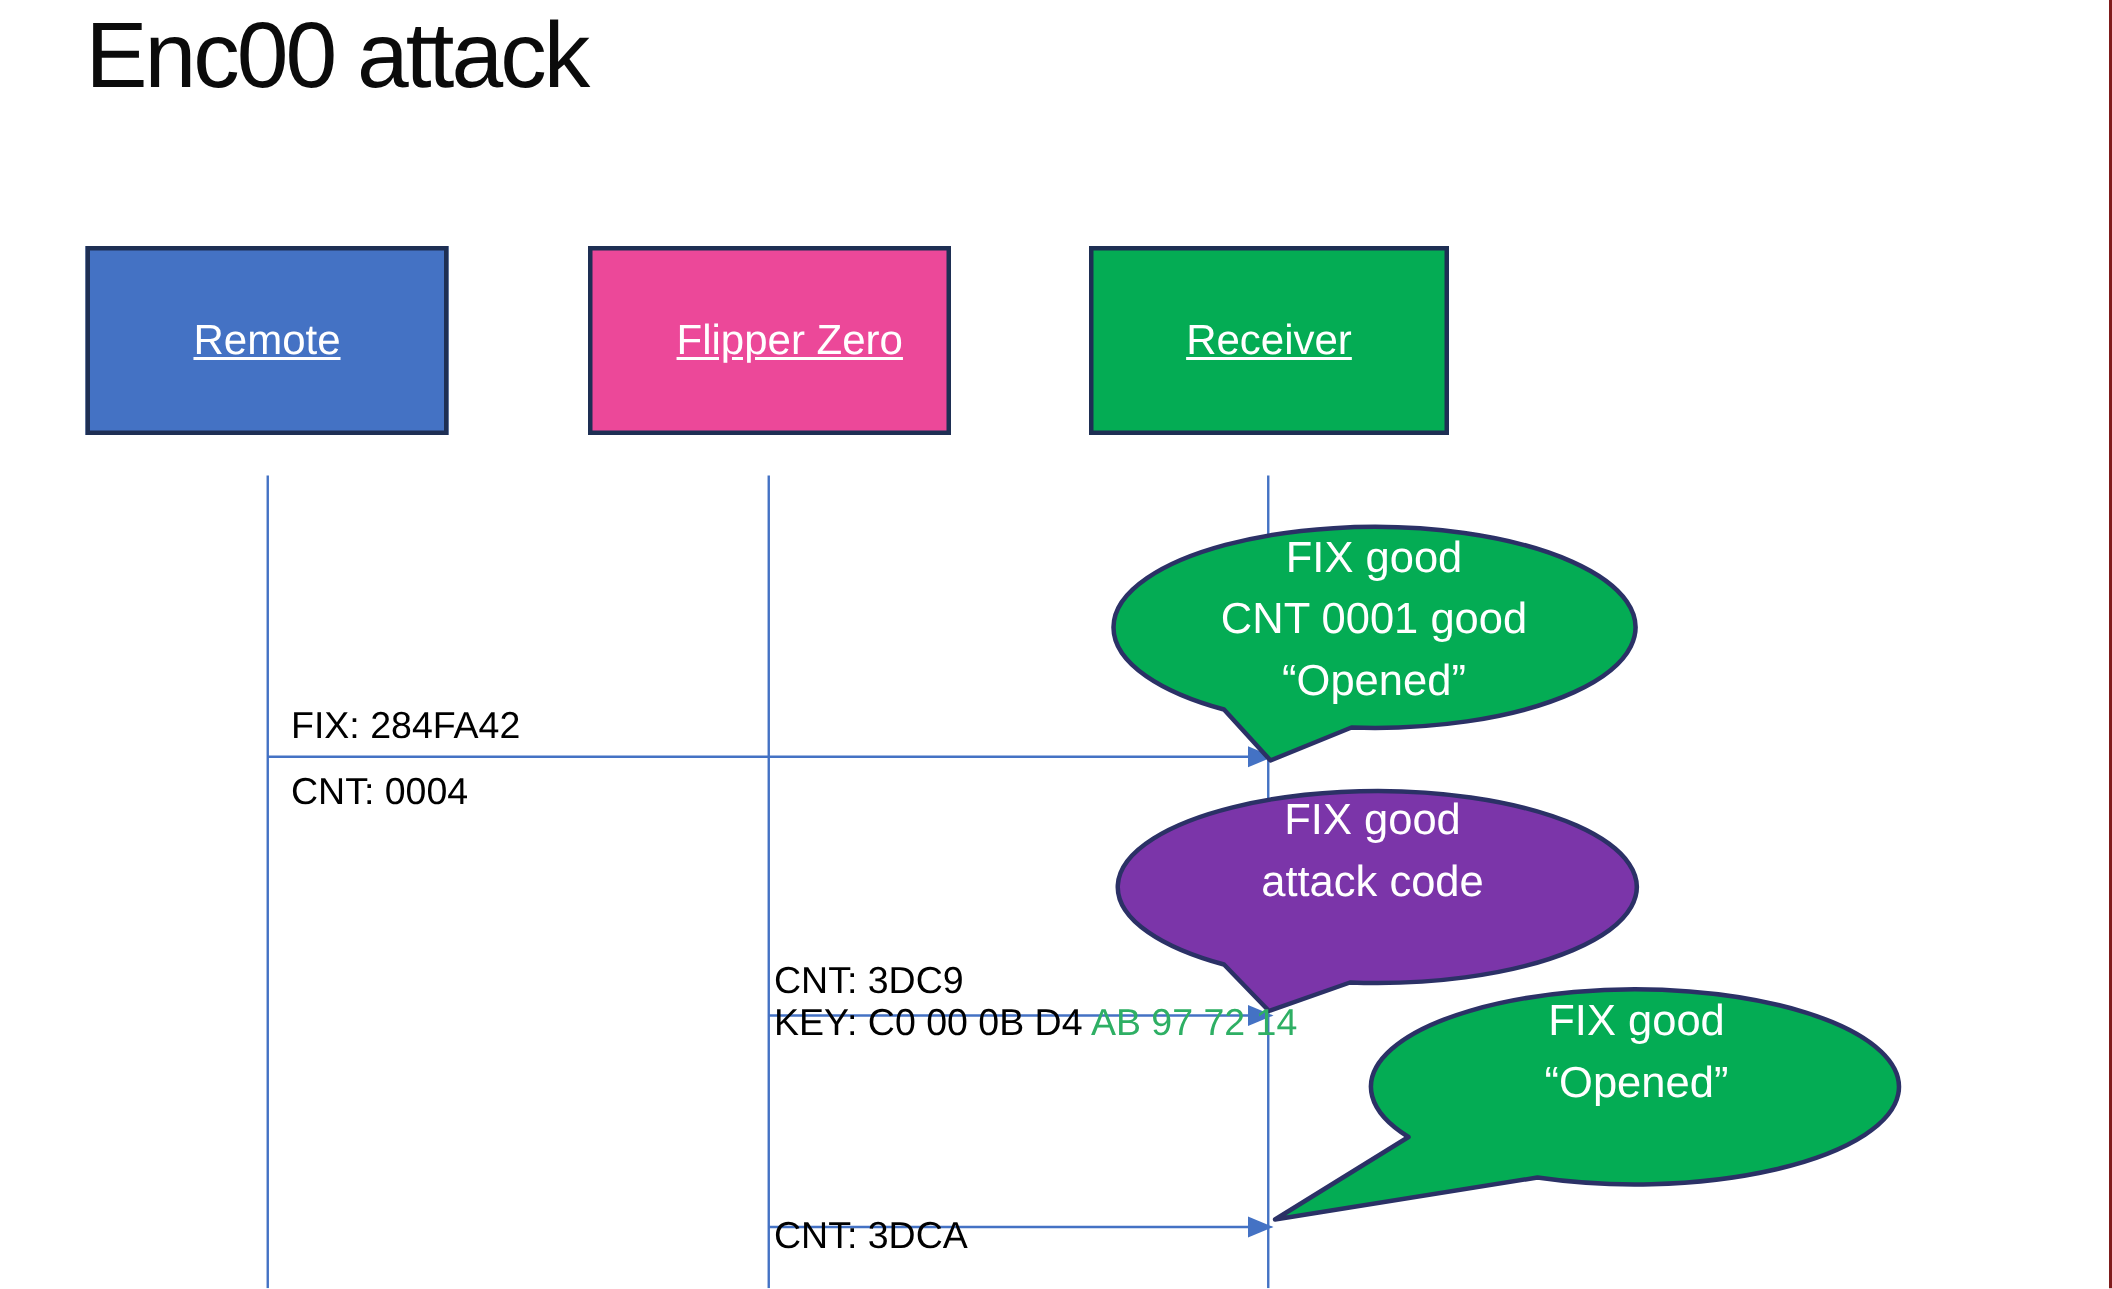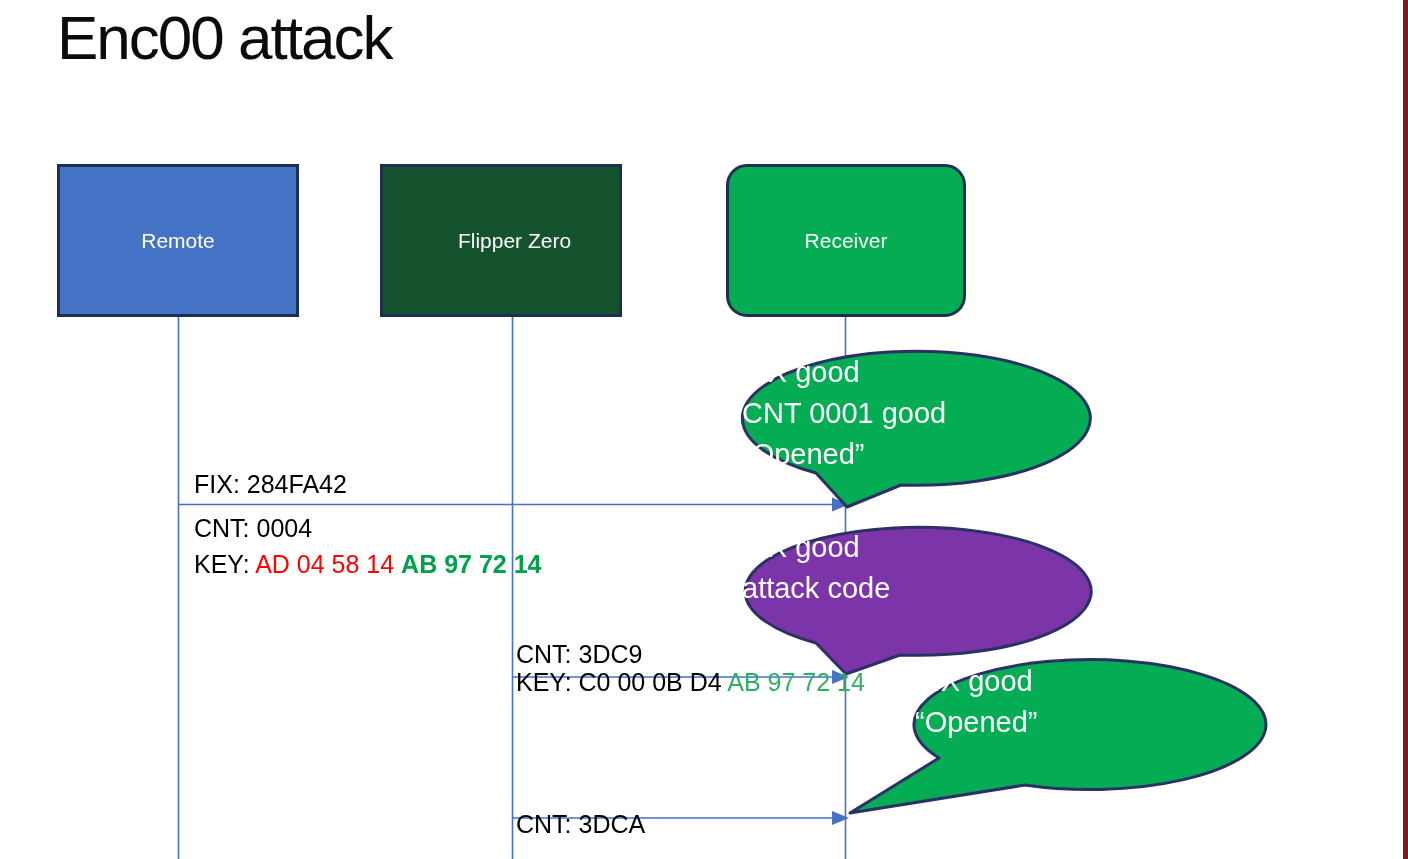--- a/index.html
+++ b/index.html
@@ -1,42 +1,42 @@
 <!DOCTYPE html>
 <html><head>
 <meta charset="utf-8">
 <style>
   html,body{margin:0;padding:0;background:#ffffff;}
   #slide{
     position:relative;width:1408px;height:859px;background:#ffffff;overflow:hidden;
     font-family:"Liberation Sans",sans-serif;color:#000;
-    border-right:5px solid #7f1d1d;box-sizing:border-box;
+    border-right:2px solid #7f1d1d;box-sizing:border-box;
   }
   .title{
     position:absolute;left:57px;top:2px;font-size:62px;font-weight:300;
     letter-spacing:-2px;color:#0b0b0b;white-space:nowrap;
   }
   .actor{
-    position:absolute;top:164px;width:242px;height:153px;box-sizing:border-box;
+    position:absolute;top:164px;width:242px;height:126px;box-sizing:border-box;
     border:3px solid #1e2f54;display:flex;align-items:center;justify-content:center;
-    color:#ffffff;font-size:21px;
+    color:#ffffff;font-size:28px;text-decoration:underline;
   }
   .actor-remote{left:57px;background:#4472c4;}
-  .actor-flipper{left:380px;background:#14532d;padding-left:27px;}
-  .actor-receiver{left:726px;width:240px;background:#04ac54;border-radius:21px;}
+  .actor-flipper{left:392px;background:#ec4899;padding-left:27px;}
+  .actor-receiver{left:726px;width:240px;background:#04ac54;}
   svg.layer{position:absolute;left:0;top:0;pointer-events:none;}
   .msg-label{
     position:absolute;font-size:25px;line-height:34px;white-space:nowrap;color:#000;
   }
   .seg-red{color:#ff0000;}
   .seg-green-bold{color:#00a14b;font-weight:bold;}
   .seg-green{color:#2eaf64;}
   .callout-text{
     position:absolute;color:#ffffff;font-size:29px;line-height:41px;
-    text-align:left;white-space:nowrap;
+    text-align:center;white-space:nowrap;
   }
   .ct1{left:742px;top:352px;width:348px;}
   .ct2{left:742px;top:527px;width:346px;}
   .ct3{left:915px;top:661px;width:352px;}
 </style>
 </head>
 <body>
 
 <div id="slide">
 
@@ -67,23 +67,20 @@
     <line x1="512.5" y1="818" x2="834" y2="818" stroke="#4472c4" stroke-width="1.6"></line>
     <polygon points="832,811 849,818 832,825" fill="#4472c4"></polygon>
 
     <path d="M 847 507 L 816 473 A 174 67 0 1 1 901 485 Z" stroke="#2b3166" stroke-width="3" stroke-linejoin="round" fill="#04AC54"></path>
     <path d="M 846 674 L 816 643 A 173 64 0 1 1 900 655 Z" stroke="#2b3166" stroke-width="3" stroke-linejoin="round" fill="#7B35A9"></path>
     <path d="M 850 813 L 939 758 A 176 65 0 1 1 1025 785 Z" stroke="#2b3166" stroke-width="3" stroke-linejoin="round" fill="#04AC54"></path>
   </svg>
 
   <div class="msg-label" style="left:194px;top:467px;">FIX: 284FA42</div>
   <div class="msg-label" style="left:194px;top:511px;">CNT: 0004</div>
-  <div class="msg-label" style="left:194px;top:547px;">
-    <span>KEY: </span><span class="seg-red">AD 04 58 14 </span><span class="seg-green-bold">AB 97 72 14</span>
-  </div>
 
   <div class="msg-label" style="left:516px;top:637px;">CNT: 3DC9</div>
   <div class="msg-label" style="left:516px;top:665px;">
     <span>KEY: </span><span>C0 00 0B D4 </span><span class="seg-green">AB 97 72 14</span>
   </div>
 
   <div class="msg-label" style="left:516px;top:779px;margin-top:28px;">CNT: 3DCA</div>
 
   <div class="callout-text ct1">
     <div>FIX good</div>

